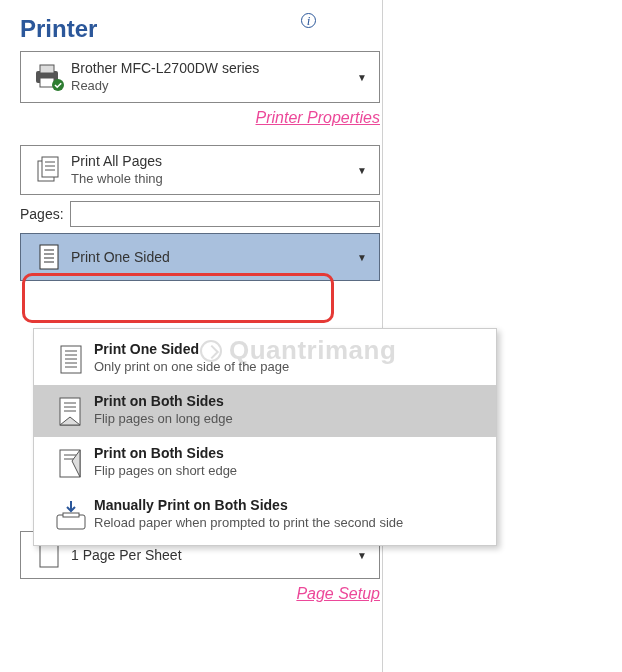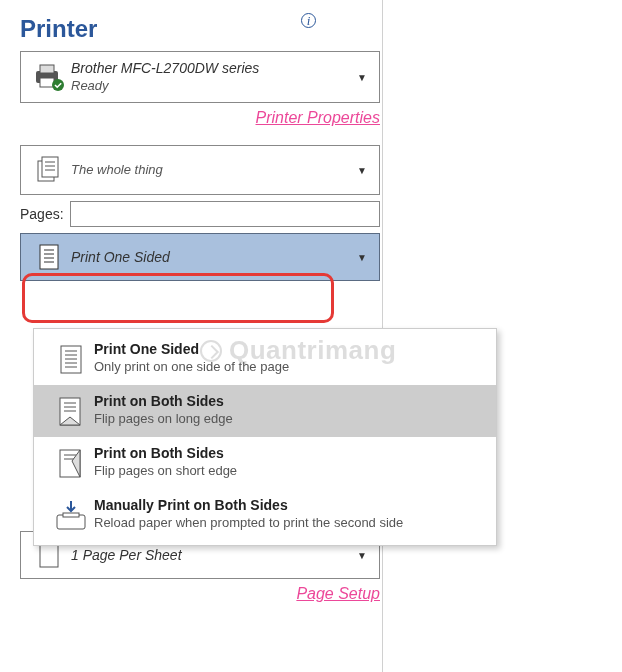--- a/index.html
+++ b/index.html
@@ -50,21 +50,20 @@
     justify-content: center;
     flex-shrink: 0;
   }
   .dropdown .txt {
     flex: 1;
     display: flex;
     flex-direction: column;
     font-size: 14px;
     color: #333;
     line-height: 1.3;
-    font-style: italic;
   }
   .dropdown .txt .t1 { }
   .dropdown .txt .t2 { font-size: 13px; color: #555; }
   .dropdown .chev {
     font-size: 10px;
     color: #333;
     padding: 0 4px;
   }
   .linkrow {
     text-align: right;
@@ -202,20 +201,21 @@
     <div class="icon">
       <svg width="28" height="30" viewBox="0 0 28 30">
         <rect x="2" y="6" width="16" height="20" fill="#fff" stroke="#555"></rect>
         <rect x="6" y="2" width="16" height="20" fill="#fff" stroke="#555"></rect>
         <line x1="9" y1="7" x2="19" y2="7" stroke="#555"></line>
         <line x1="9" y1="11" x2="19" y2="11" stroke="#555"></line>
         <line x1="9" y1="15" x2="19" y2="15" stroke="#555"></line>
       </svg>
     </div>
     <div class="txt">
+      <span class="t1">Print All Pages</span>
       <span class="t2">The whole thing</span>
     </div>
     <div class="chev">▼</div>
   </div>
 
   <div class="pagesrow">
     <label>Pages:</label>
     <input type="text" value="" style="">
   </div>
   <div class="infoicon pages">i</div>

